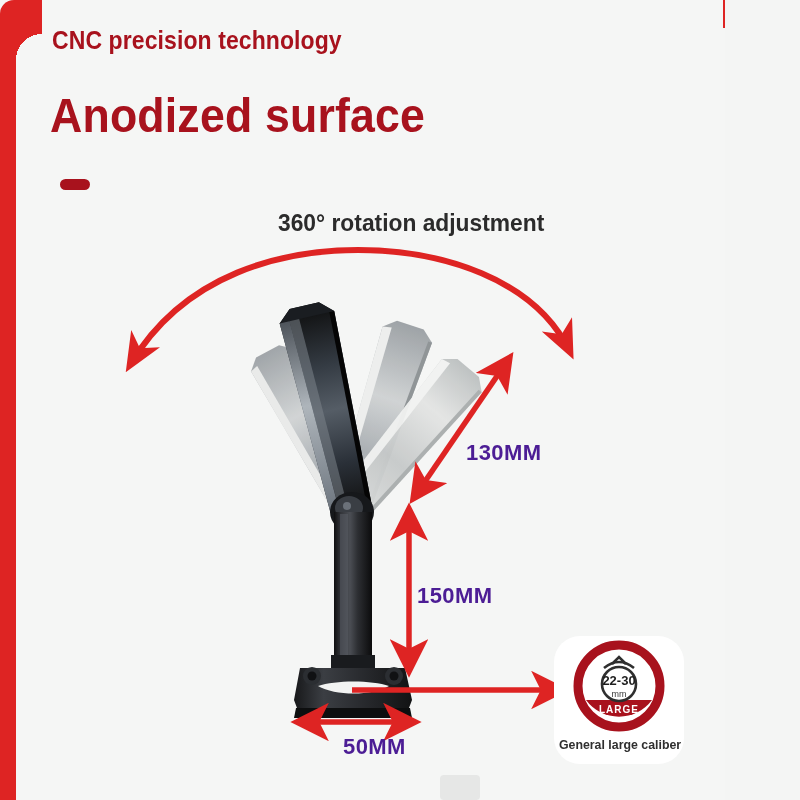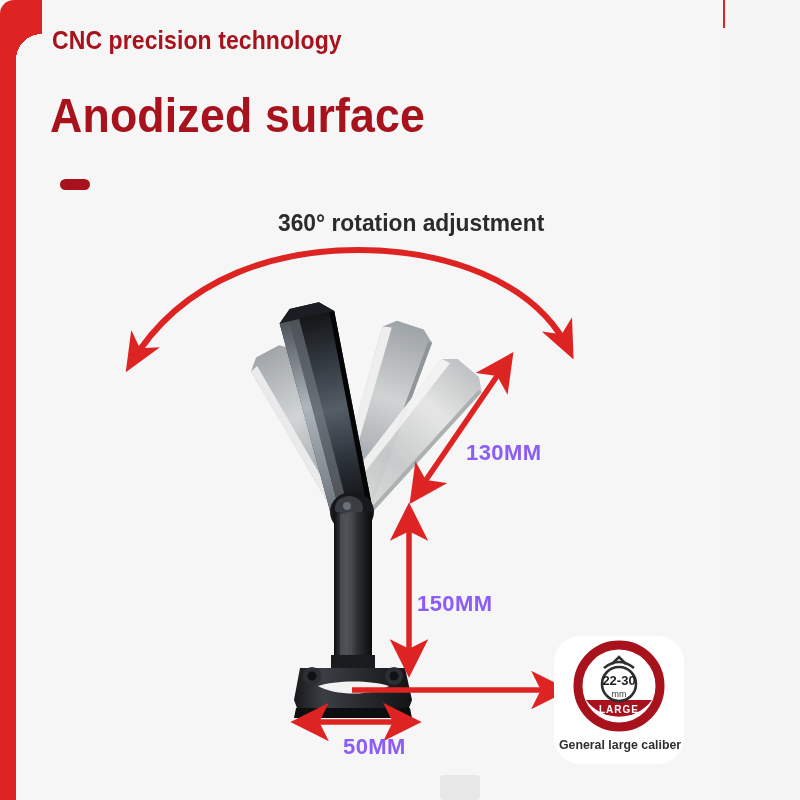--- a/index.html
+++ b/index.html
@@ -55,26 +55,26 @@
     white-space:nowrap;
     font-family:"Liberation Sans Narrow","Liberation Sans",sans-serif;
     transform:scaleX(.95);transform-origin:left center;
   }
 
   
   .stage{position:absolute;left:0;top:0;width:800px;height:800px;}
 
   
   .dim{
-    position:absolute;font-size:22px;font-weight:700;color:#8b5cf6;
+    position:absolute;font-size:22px;font-weight:700;color:#4c1d95;
     white-space:nowrap;letter-spacing:.4px;
     font-family:"Liberation Sans","DejaVu Sans",sans-serif;
   }
   .dim-130{left:466px;top:440px;}
-  .dim-150{left:417px;top:583px;margin-top:8px;}
+  .dim-150{left:417px;top:583px;}
   .dim-50{left:343px;top:734px;}
   .badge-caption{
     position:absolute;left:547px;top:737px;width:146px;text-align:center;
     font-size:13px;font-weight:600;color:#2f2f2f;
     font-family:"Liberation Sans Narrow","Liberation Sans",sans-serif;
     transform:scaleX(.95);
   }
   .ghost-bottom{
     position:absolute;left:440px;top:775px;width:40px;height:25px;
     background:#e3e4e3;border-radius:4px;opacity:.85;

